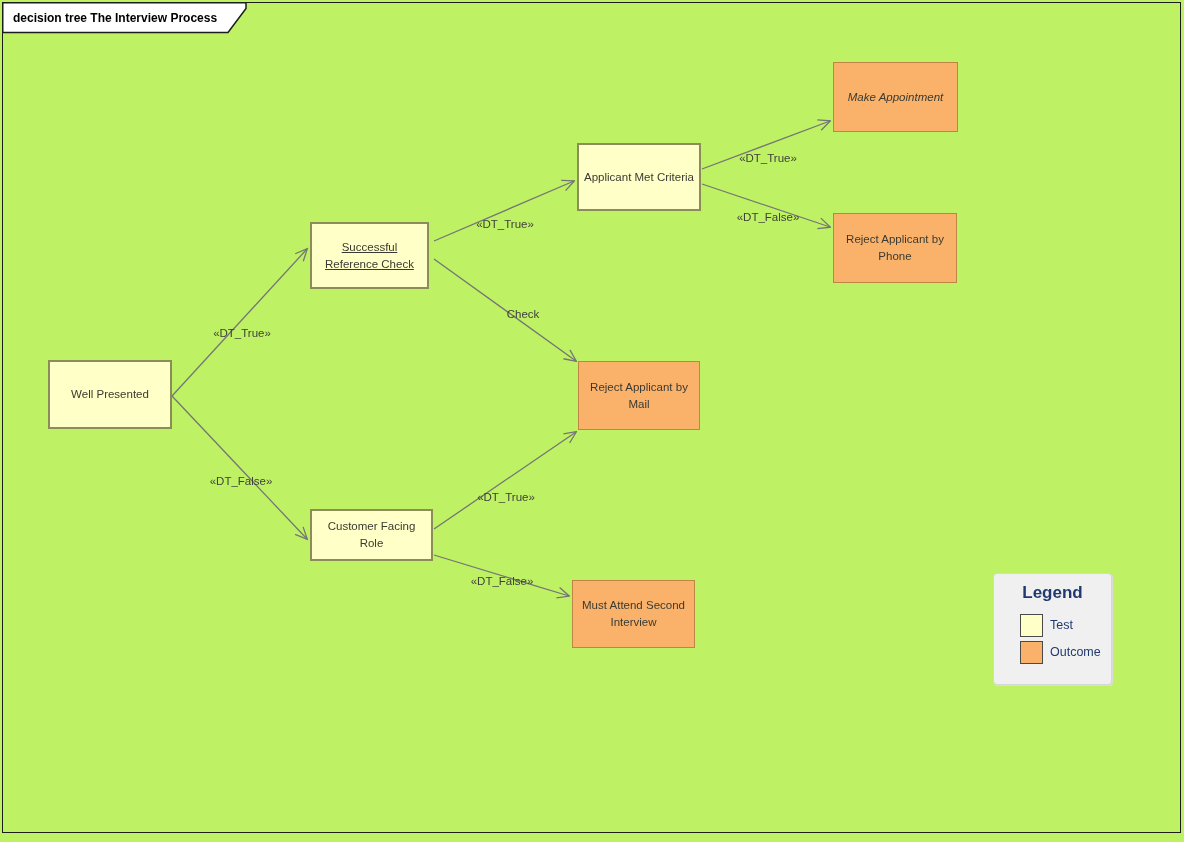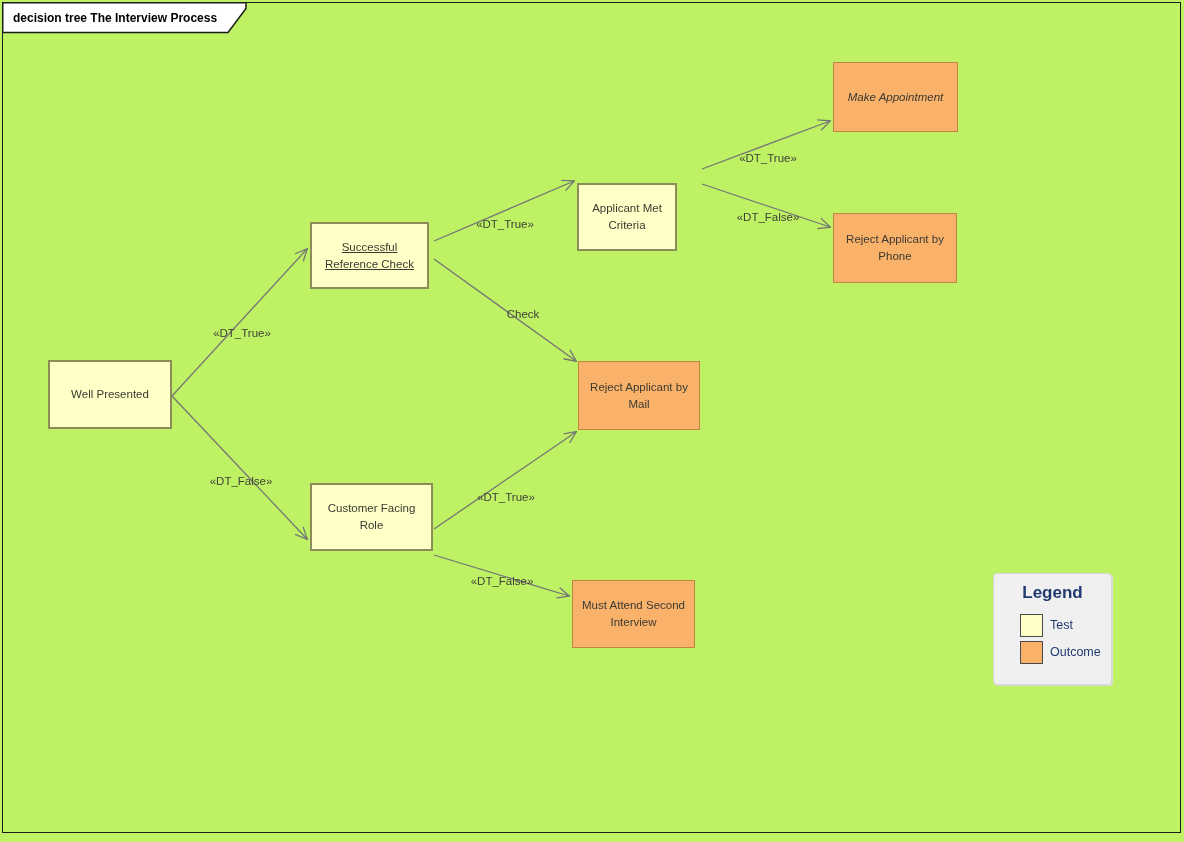--- a/index.html
+++ b/index.html
@@ -145,22 +145,22 @@
         <line x1="702" y1="169" x2="830" y2="121" stroke="var(--line-color)" stroke-width="1.3" marker-end="url(#openArrow)"></line>
         <line x1="702" y1="184" x2="830" y2="227" stroke="var(--line-color)" stroke-width="1.3" marker-end="url(#openArrow)"></line>
         <line x1="434" y1="529" x2="576" y2="432" stroke="var(--line-color)" stroke-width="1.3" marker-end="url(#openArrow)"></line>
         <line x1="434" y1="555" x2="569" y2="596" stroke="var(--line-color)" stroke-width="1.3" marker-end="url(#openArrow)"></line>
       </g>
   </svg>
 
   <div id="nodes-layer">
       <div class="node test" style="left: 48px; top: 360px; width: 124px; height: 69px;">Well Presented</div>
       <div class="node test" style="left: 310px; top: 222px; width: 119px; height: 67px; text-decoration: underline;">Successful Reference Check</div>
-      <div class="node test" style="left: 310px; top: 483px; width: 123px; height: 68px;">Customer Facing Role</div>
-      <div class="node test" style="left: 577px; top: 143px; width: 100px; height: 68px; margin-top: 40px;">Applicant Met Criteria</div>
+      <div class="node test" style="left: 310px; top: 509px; width: 123px; height: 52px;">Customer Facing Role</div>
+      <div class="node test" style="left: 577px; top: 143px; width: 124px; height: 68px;">Applicant Met Criteria</div>
       <div class="node outcome" style="left: 833px; top: 62px; width: 125px; height: 70px; font-style: italic;">Make Appointment</div>
       <div class="node outcome" style="left: 833px; top: 213px; width: 124px; height: 70px;">Reject Applicant by Phone</div>
       <div class="node outcome" style="left: 578px; top: 361px; width: 122px; height: 69px;">Reject Applicant by Mail</div>
       <div class="node outcome" style="left: 572px; top: 580px; width: 123px; height: 68px;">Must Attend Second Interview</div>
     </div>
   <div id="labels-layer">
       <div class="edge-label" style="left: 242px; top: 333px;">«DT_True»</div>
       <div class="edge-label" style="left: 241px; top: 481px;">«DT_False»</div>
       <div class="edge-label" style="left: 505px; top: 224px;">«DT_True»</div>
       <div class="edge-label" style="left: 523px; top: 314px;">Check</div>

